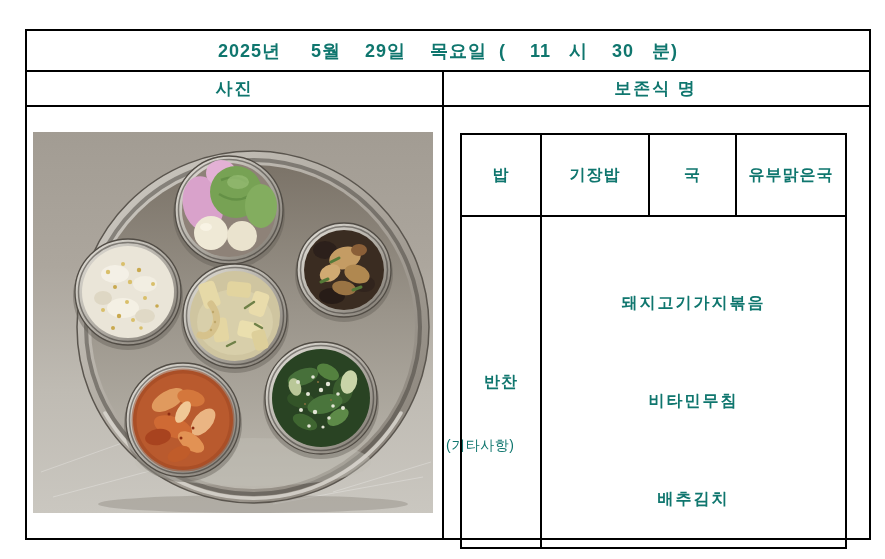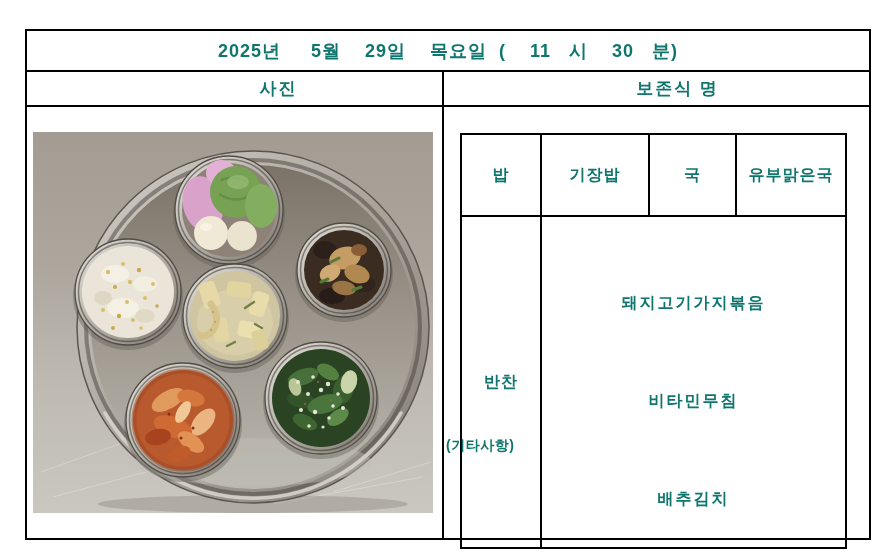--- a/index.html
+++ b/index.html
@@ -19,39 +19,39 @@
     font-weight:bold;font-size:18px;letter-spacing:1px;white-space:pre;
   }
   .row-headers{
     position:absolute;left:0;top:41px;width:100%;height:33px;
     border-bottom:2px solid #000;display:flex;
   }
   .hdr-cell{
     display:flex;align-items:center;justify-content:center;
     font-weight:bold;font-size:17px;letter-spacing:2px;white-space:pre;
   }
-  .hdr-photo{width:415px;margin-left:44px;}
+  .hdr-photo{width:415px;}
   .hdr-name{flex:1;}
   .col-divider{
     position:absolute;left:415px;top:41px;bottom:0;width:2px;background:#000;
   }
   .photo-wrap{position:absolute;left:6px;top:101px;width:400px;height:381px;}
   .menu-table{
     position:absolute;left:433px;top:102px;width:385px;
     border-collapse:collapse;table-layout:fixed;
   }
   .menu-table td{
     border:2px solid #000;text-align:center;vertical-align:middle;
     font-weight:bold;font-size:16px;letter-spacing:1px;white-space:pre;
     padding:0;
   }
   .side-items div{line-height:25px;letter-spacing:2px;margin-top:37px;}
   .etc-label{
     position:absolute;left:419px;top:406px;
-    font-size:14px;font-weight:bold;letter-spacing:0.5px;white-space:pre;
+    font-size:14px;font-weight:normal;letter-spacing:0.5px;white-space:pre;
   }
   .snack-line{
     position:absolute;left:517px;top:436px;
     font-size:16px;font-weight:bold;letter-spacing:2px;white-space:pre;
   }
 </style>
 </head>
 <body>
 
 <div class="sheet">

